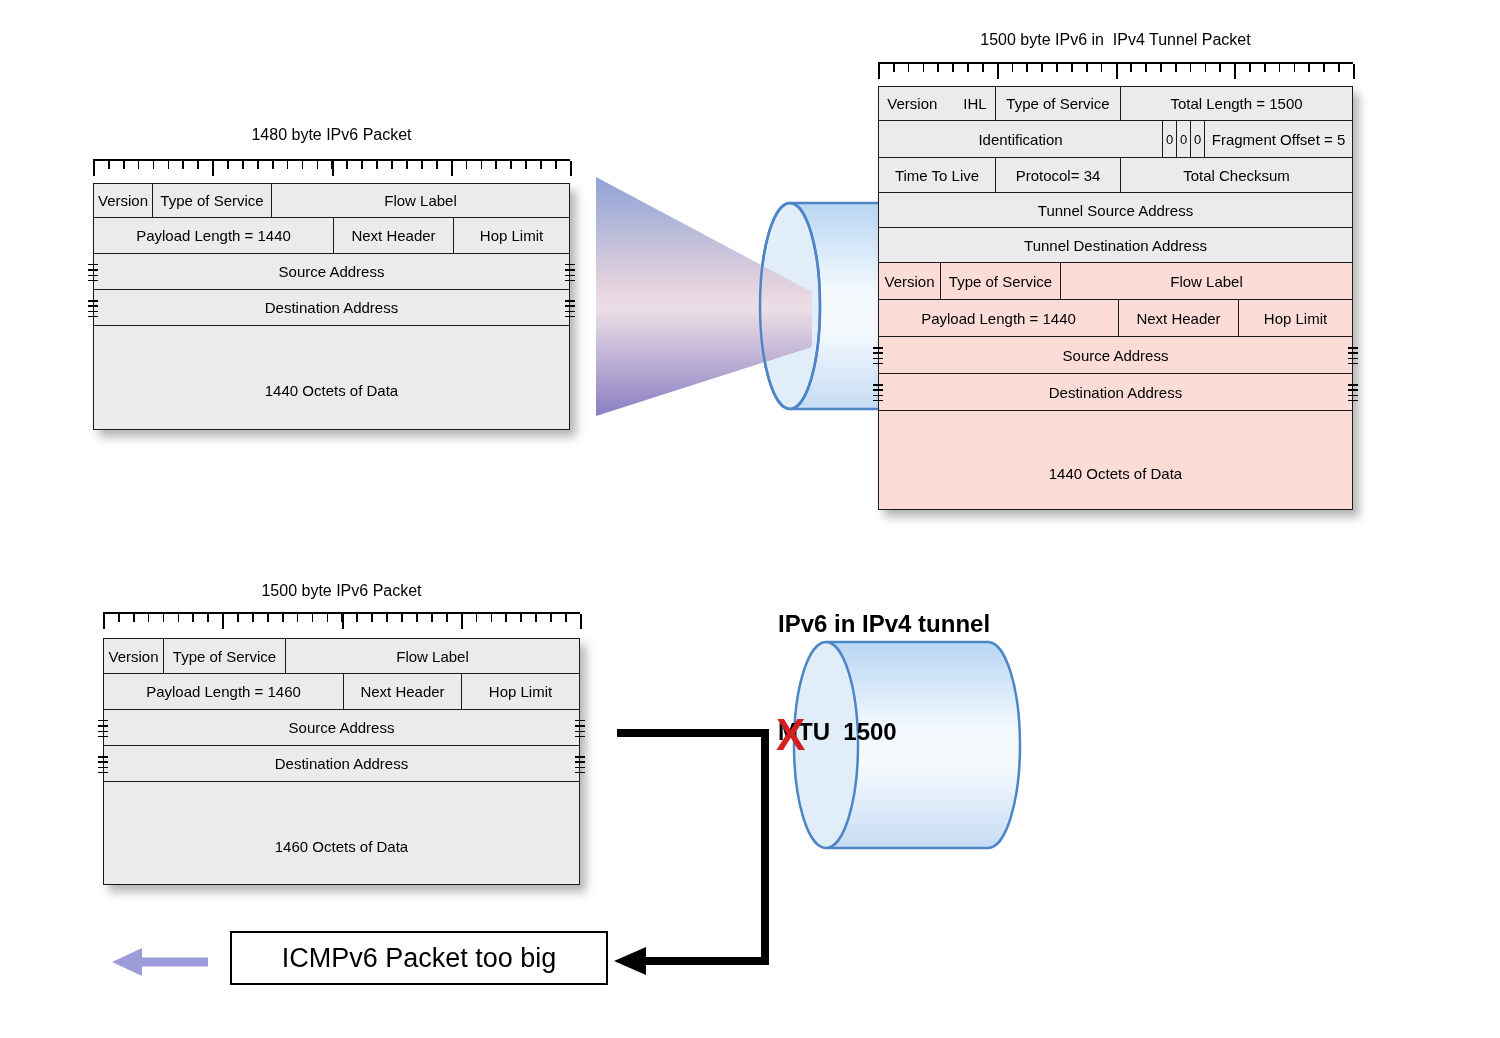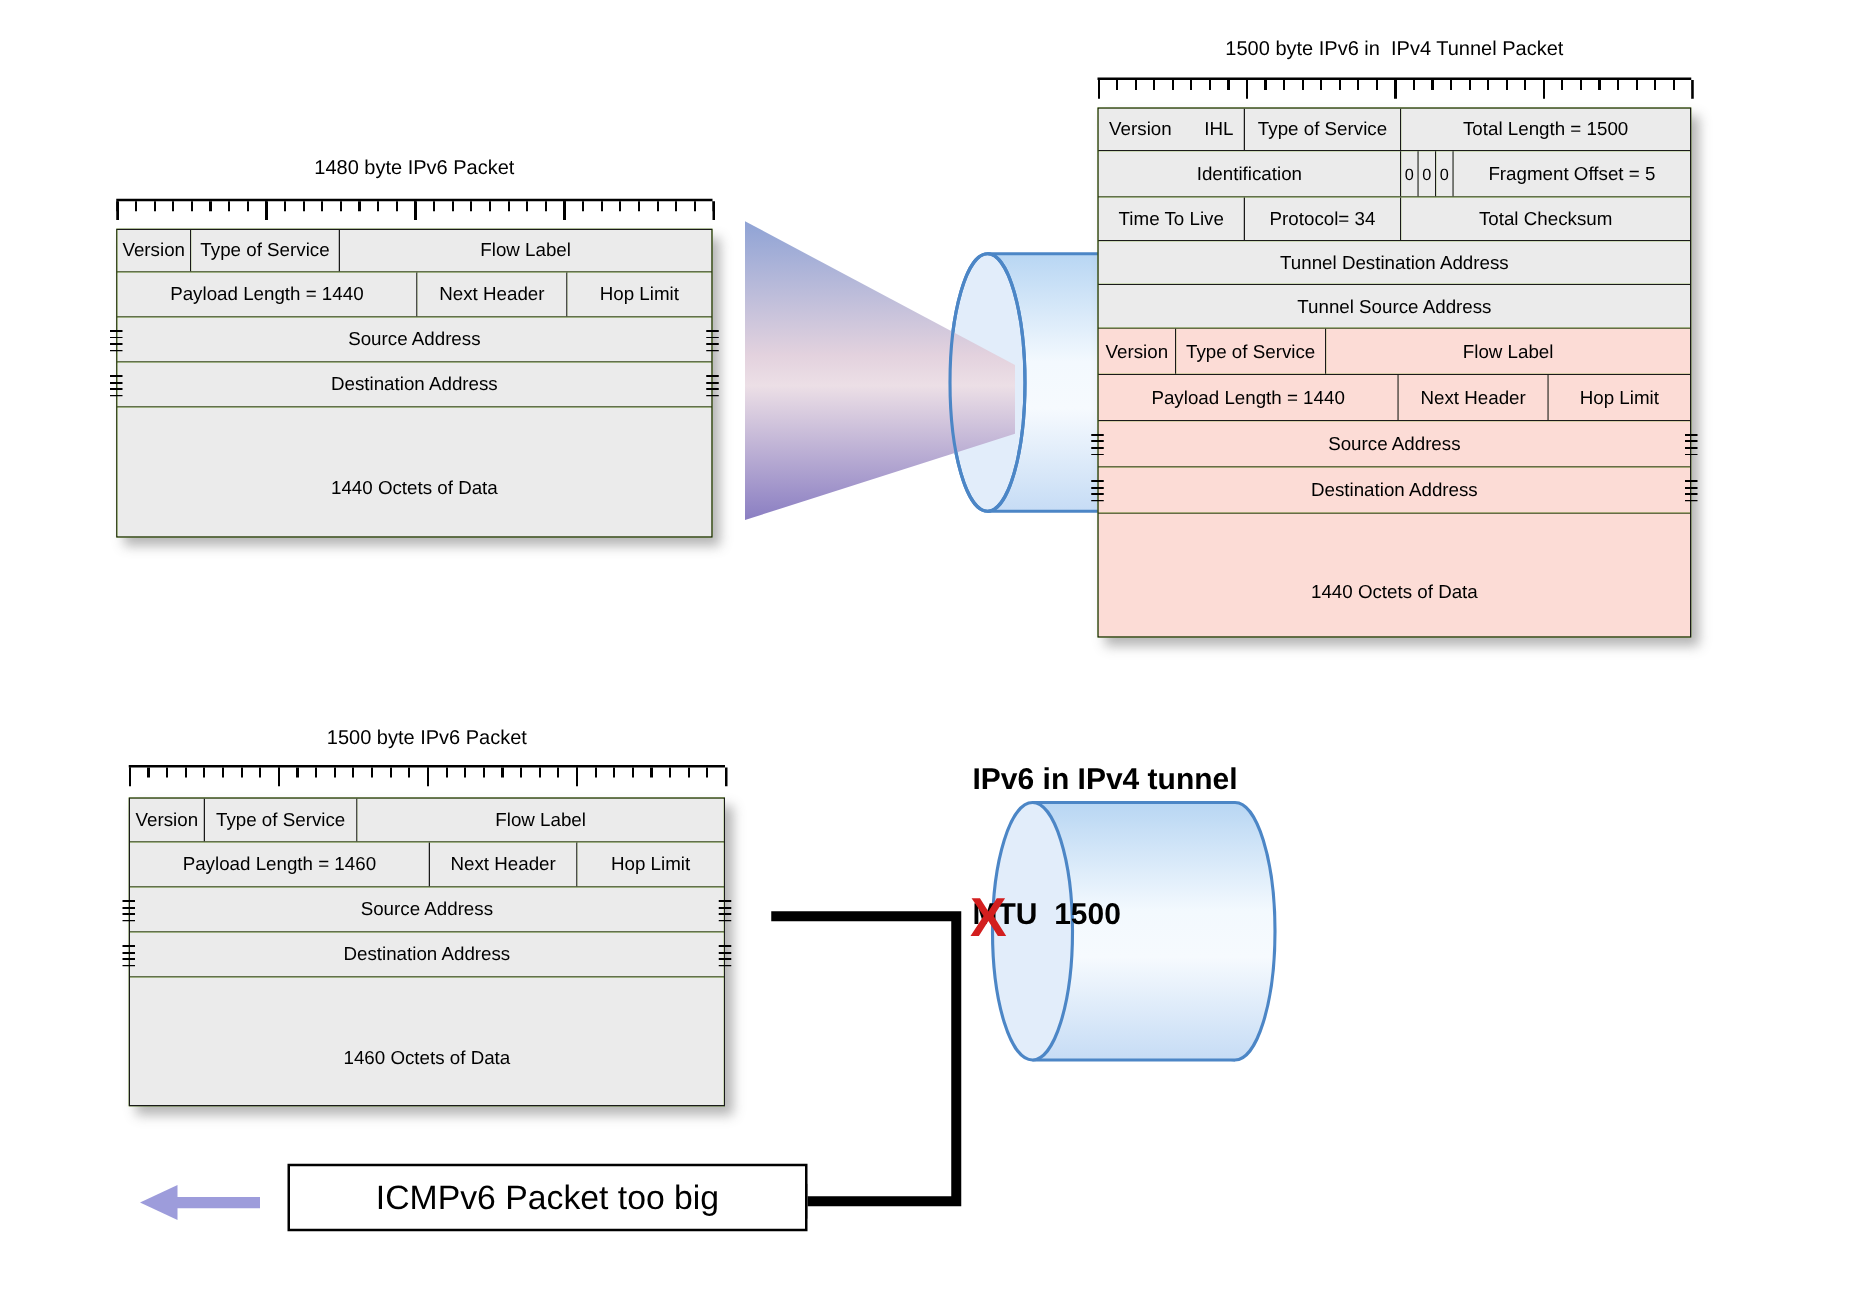--- a/index.html
+++ b/index.html
@@ -127,36 +127,36 @@
   <div class="pkt" style="left:878px; top:86px; width:475px;">
     <div class="row" style="height:34px">
       <div class="cell gray vihl" style="width:117px">
         <span>Version</span>
         <span>IHL</span>
       </div>
       <div class="cell gray" style="width:125px">Type of Service</div>
       <div class="cell gray fill lastc">Total Length = 1500</div>
     </div>
     <div class="row" style="height:37px">
-      <div class="cell gray" style="width:242px">Identification</div>
+      <div class="cell gray" style="width:284px">Identification</div>
       <div class="cell gray flagcell" style="width:14px">0</div>
       <div class="cell gray flagcell" style="width:14px">0</div>
       <div class="cell gray flagcell" style="width:14px">0</div>
       <div class="cell gray fill lastc">Fragment Offset = 5</div>
     </div>
     <div class="row" style="height:35px">
       <div class="cell gray" style="width:117px">Time To Live</div>
       <div class="cell gray" style="width:125px">Protocol= 34</div>
       <div class="cell gray fill lastc">Total Checksum</div>
     </div>
     <div class="row" style="height:35px">
+      <div class="cell gray fill lastc">Tunnel Source Address</div>
+    </div>
+    <div class="row" style="height:35px">
       <div class="cell gray fill lastc">Tunnel Destination Address</div>
-    </div>
-    <div class="row" style="height:35px">
-      <div class="cell gray fill lastc">Tunnel Source Address</div>
     </div>
     <div class="row" style="height:37px">
       <div class="cell pink" style="width:62px">Version</div>
       <div class="cell pink" style="width:120px">Type of Service</div>
       <div class="cell pink fill lastc">Flow Label</div>
     </div>
     <div class="row" style="height:37px">
       <div class="cell pink" style="width:240px">Payload Length = 1440</div>
       <div class="cell pink" style="width:120px">Next Header</div>
       <div class="cell pink fill lastc">Hop Limit</div>
@@ -205,17 +205,17 @@
       <i class="tear tl"></i>
       <i class="tear tr"></i>
     </div>
     <div class="row last" style="height:102px">
       <div class="cell gray fill lastc data-cell">1460 Octets of Data</div>
     </div>
   </div>
 
   <div class="xmark" style="left:776px; top:710px;">X</div>
 
-  <div class="icmp-box" style="left:230px; top:931px; width:416px; height:54px;">
+  <div class="icmp-box" style="left:230px; top:931px; width:378px; height:54px;">
     <span>ICMPv6 Packet too big</span>
   </div>
 
 </div>
 
 </body></html>

